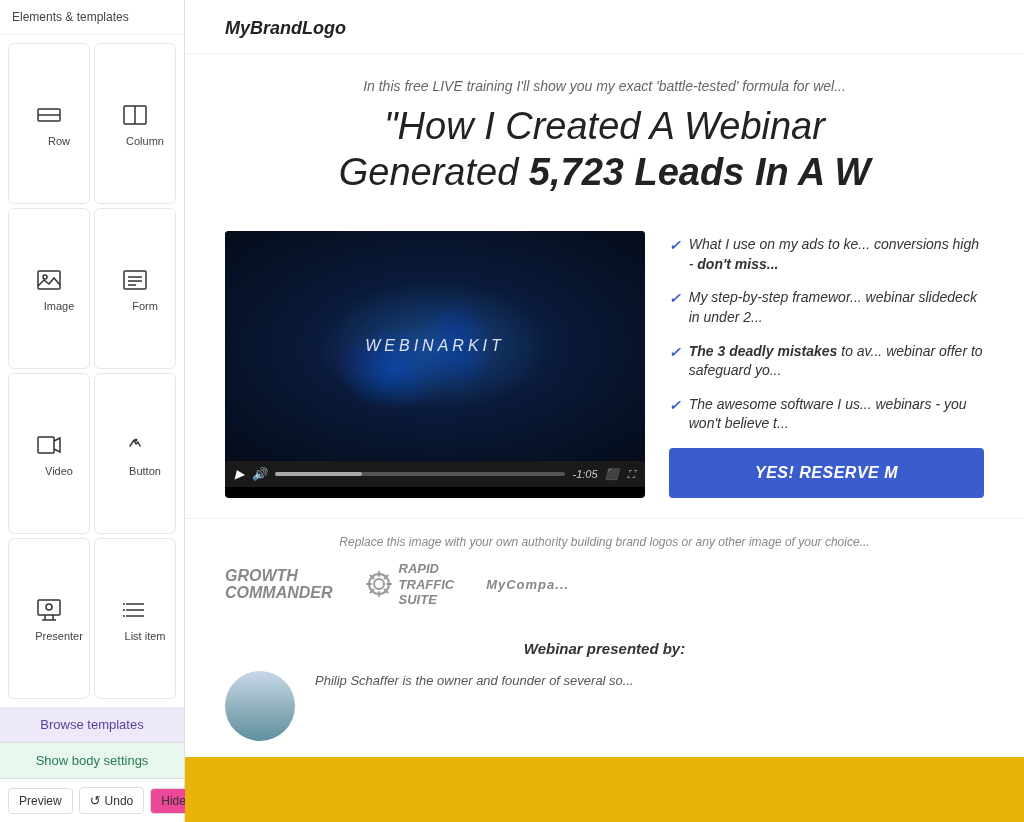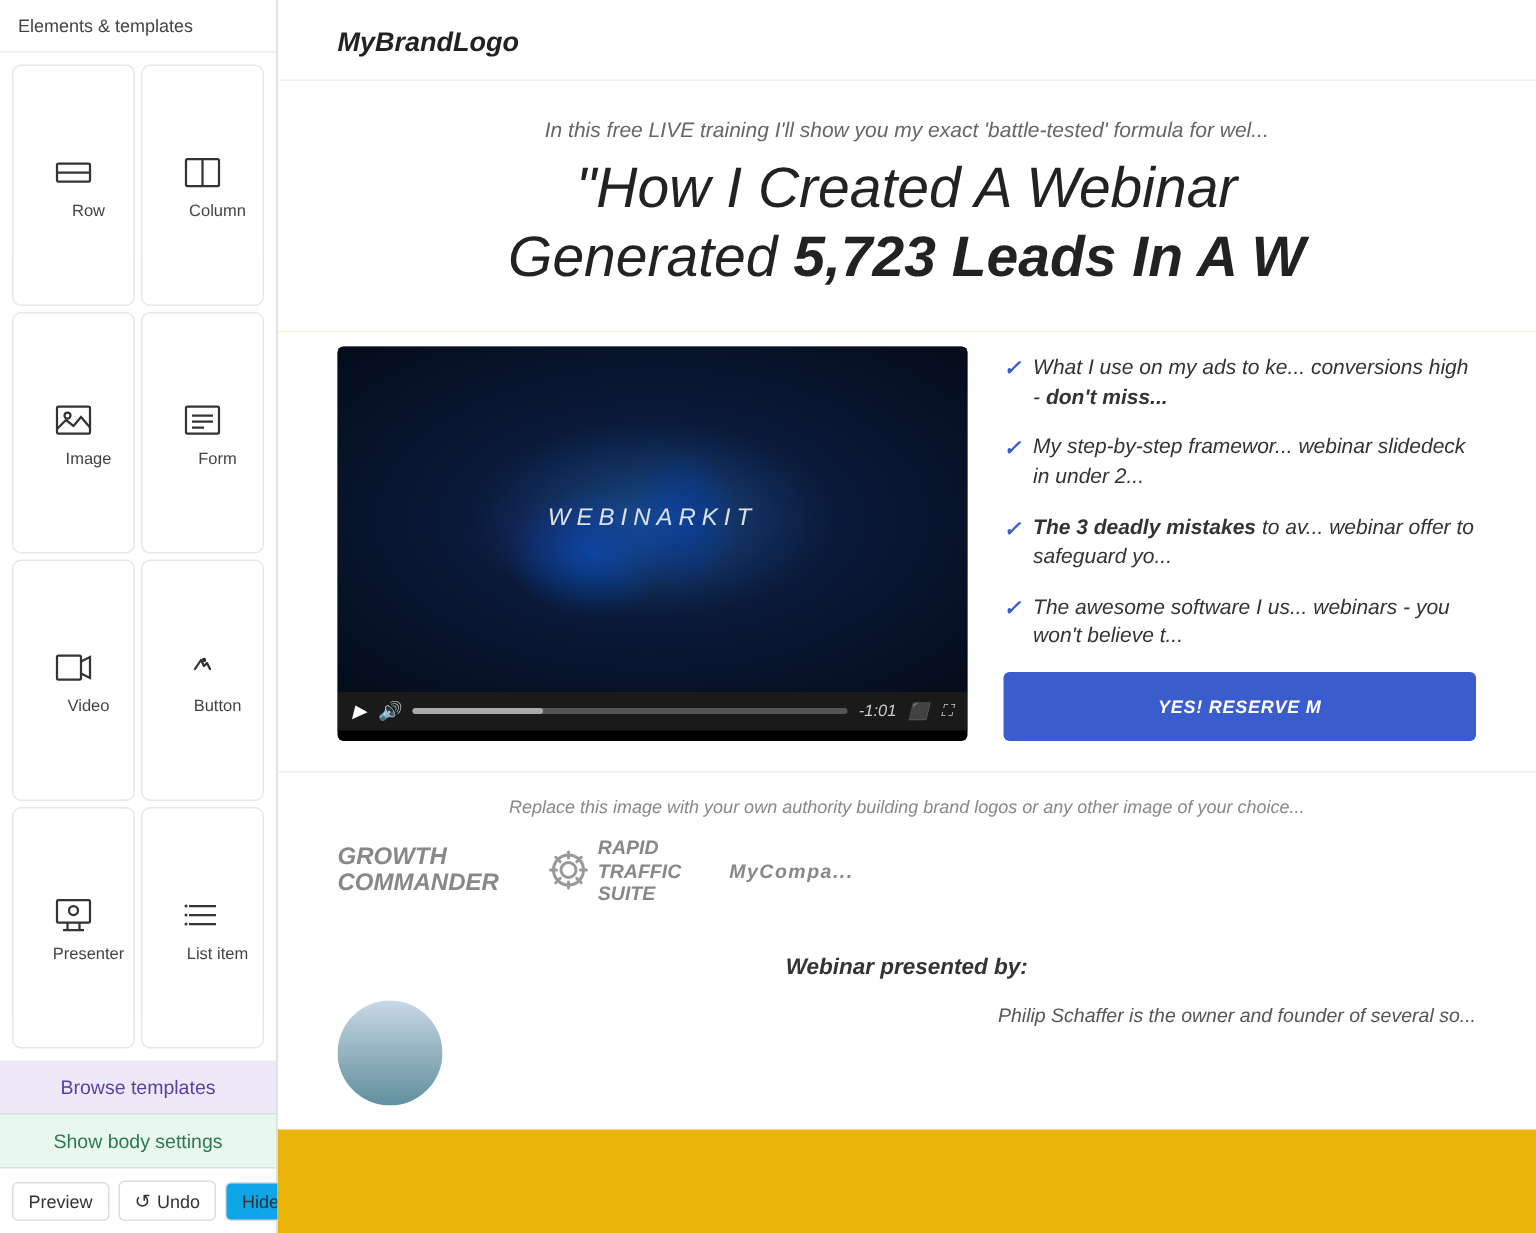--- a/index.html
+++ b/index.html
@@ -117,21 +117,21 @@
 
     .toolbar-dropdown {
       display: flex;
       align-items: center;
       gap: 4px;
       padding: 5px 10px;
       border-radius: 4px;
       font-size: 12px;
       cursor: pointer;
       border: 1px solid #ddd;
-      background: #0ea5e9;
+      background: #ec4899;
       color: #333;
     }
 
     .body-tag {
       margin-left: auto;
       font-size: 13px;
       color: #2a7a50;
       padding: 4px 12px;
       background: #e8f8ee;
       border-radius: 12px;
@@ -293,21 +293,21 @@
       font-weight: bold;
       flex-shrink: 0;
       margin-top: 1px;
     }
 
     .cta-button {
       width: 100%;
       padding: 16px;
       background: #3b5ccc;
       color: #fff;
-      font-size: 12px;
+      font-size: 16px;
       font-weight: 600;
       text-align: center;
       border-radius: 4px;
       cursor: pointer;
       letter-spacing: 0.5px;
       margin-top: 6px;
     }
 
     .logos-section {
       padding: 16px 40px;
@@ -362,21 +362,20 @@
       font-weight: 700;
       color: #333;
       text-align: center;
       margin-bottom: 14px;
     }
 
     .presenter-row {
       display: flex;
       gap: 20px;
       align-items: flex-start;
-      justify-content: space-between;
     }
 
     .presenter-avatar {
       width: 70px;
       height: 70px;
       border-radius: 50%;
       background: linear-gradient(135deg, #b0c0d0 0%, #7a9ab0 100%);
       flex-shrink: 0;
       overflow: hidden;
       position: relative;
@@ -566,21 +565,21 @@
           <div class="video-screen">
             <div class="nebula-effect"></div>
             <div class="video-brand-text">WEBINARKIT</div>
           </div>
           <div class="video-controls">
             <div class="ctrl-btn">▶</div>
             <div class="ctrl-btn">🔊</div>
             <div class="progress-bar-container">
               <div class="progress-fill"></div>
             </div>
-            <div class="time-display">-1:01</div>
+            <div class="time-display">-1:05</div>
             <div class="ctrl-icon">⬛</div>
             <div class="ctrl-icon">⛶</div>
           </div>
         </div>
 
         <div class="bullets-section">
           <div class="bullet-item">
             <span class="bullet-check">✓</span>
             <span>What I use on my ads to ke... conversions high - <strong>don't miss...</strong></span>
           </div>

